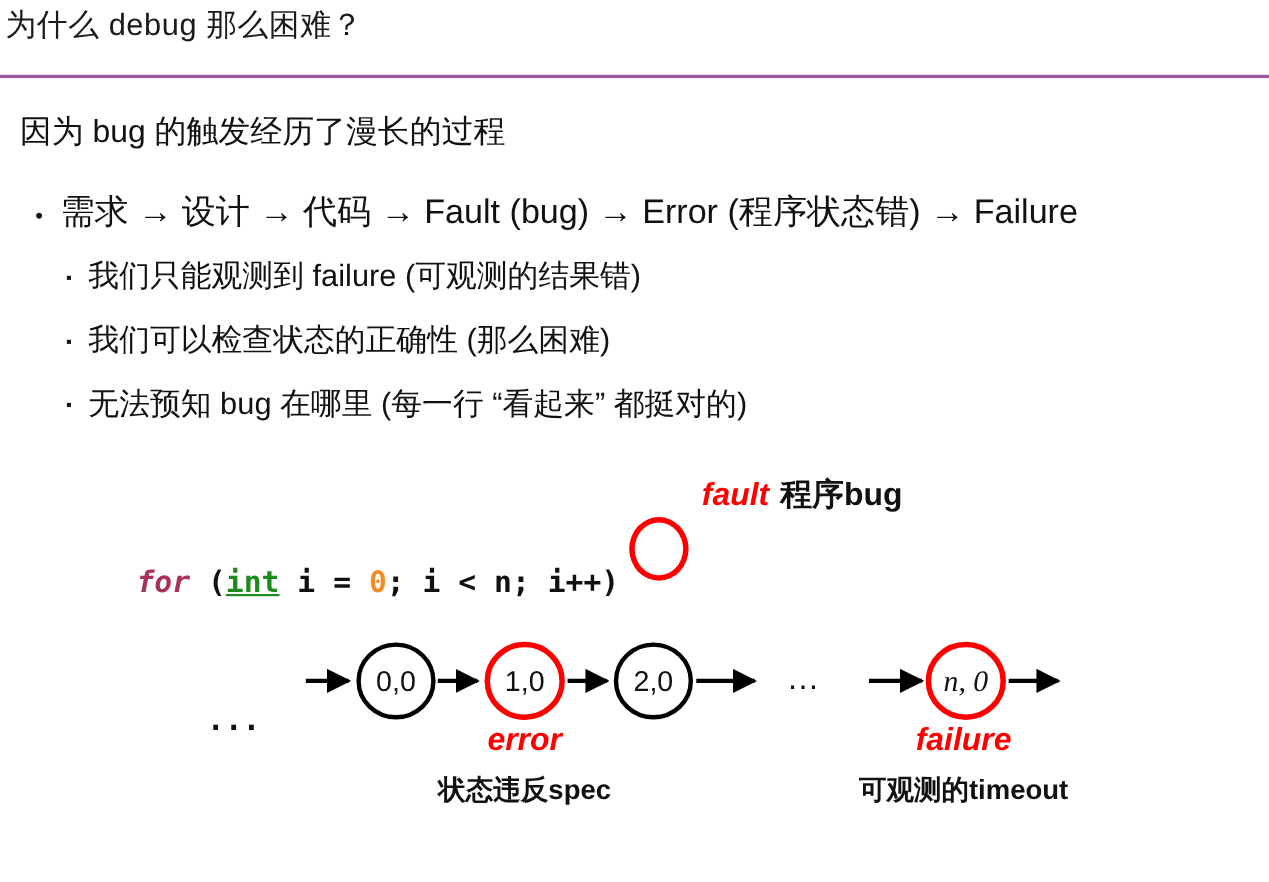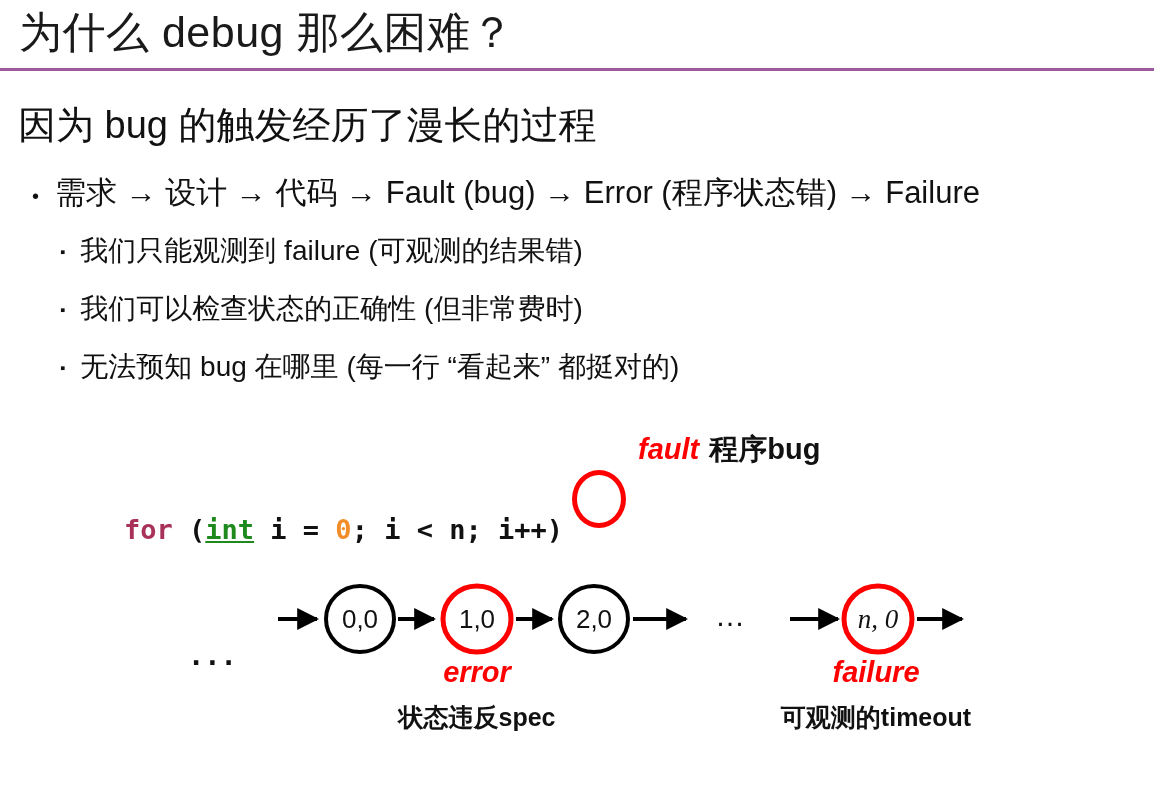--- a/index.html
+++ b/index.html
@@ -12,43 +12,43 @@
     background: #ffffff;
     font-family: "Liberation Sans", "DejaVu Sans", sans-serif;
     color: #000000;
     overflow: hidden;
     position: relative;
   }
 
   
   .slide-title {
     position: absolute;
-    left: 19px;
+    left: 5px;
     top: 4px;
-    font-size: 43px;
+    font-size: 28px;
     font-weight: 400;
     color: #1a1a1a;
     letter-spacing: 0.5px;
     white-space: nowrap;
   }
   .title-rule {
     position: absolute;
     left: 0;
     top: 68px;
     width: 1154px;
     height: 3px;
     background: #9C5A9C;
   }
 
   
   .lead-line {
     position: absolute;
     left: 18px;
     top: 100px;
-    font-size: 38px;
+    font-size: 29px;
     font-weight: 400;
     color: #111111;
     white-space: nowrap;
   }
 
   
   .bullet-l1 {
     position: absolute;
     left: 32px;
     top: 172px;
@@ -92,21 +92,21 @@
     font-family: "DejaVu Sans Mono", "Liberation Mono", monospace;
     font-size: 27px;
     font-weight: bold;
     line-height: 42px;
     white-space: pre;
     color: #111111;
   }
   .code-line { position: relative; }
   .code-line.indent1 { padding-left: 32px; }
   .code-line.indent2 { padding-left: 64px; }
-  .kw    { color: #A8325A; }
+  .kw    { color: #A8325A; font-style: italic; }
   .type  { color: #1E8A1E; text-decoration: underline; }
   .num   { color: #F28C28; }
   .plain { color: #111111; }
 
   
   .bug-circle {
     position: absolute;
     left: 572px;
     top: 470px;
     width: 54px;
@@ -189,21 +189,21 @@
   <span class="marker">•</span>
   <span>需求 → 设计 → 代码 → Fault (bug) → Error (程序状态错) → Failure</span>
 </div>
 
 <div class="bullet-l2 b1">
   <span class="marker">▪</span>
   <span>我们只能观测到 failure (可观测的结果错)</span>
 </div>
 <div class="bullet-l2 b2">
   <span class="marker">▪</span>
-  <span>我们可以检查状态的正确性 (但非常费时)</span>
+  <span>我们可以检查状态的正确性 (那么困难)</span>
 </div>
 <div class="bullet-l2 b3">
   <span class="marker">▪</span>
   <span>无法预知 bug 在哪里 (每一行 “看起来” 都挺对的)</span>
 </div>
 
 <div class="code-block">
   <div class="code-line"><span class="kw">for</span><span class="plain"> (</span><span class="type">int</span><span class="plain"> i = </span><span class="num">0</span><span class="plain">; i &lt; n; i++)</span></div>
   <div class="code-line indent2">...</div>
 </div>

